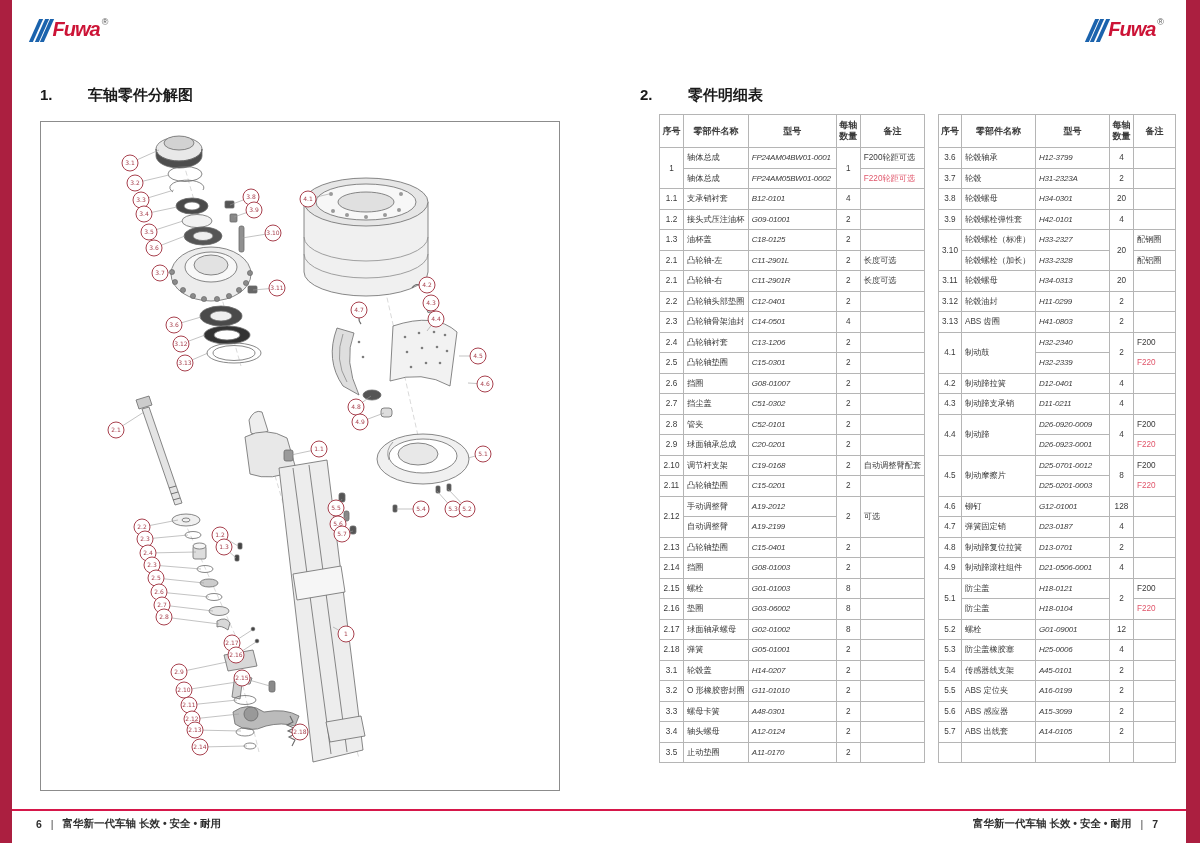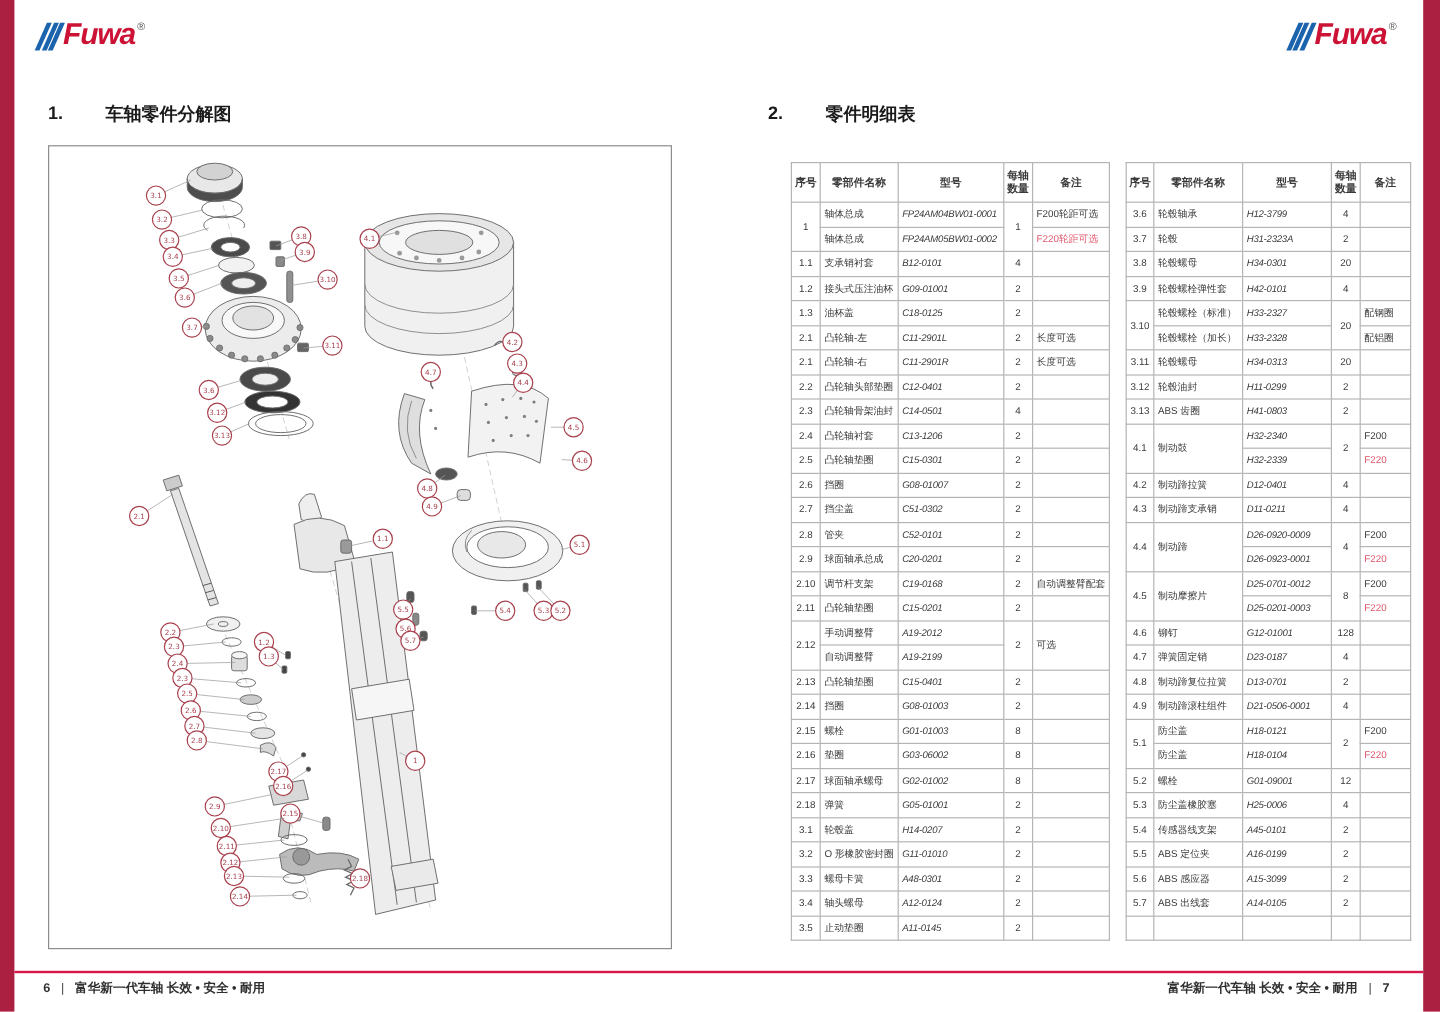--- a/index.html
+++ b/index.html
@@ -10,38 +10,38 @@
   .sidebar{position:absolute;top:0;height:843px;background:#ab1f40;}
   .sidebar.left{left:0;width:12px;}
   .sidebar.right{right:0;width:14px;}
   .footer-rule{position:absolute;left:12px;width:1174px;top:809px;height:2px;background:#d6174a;}
 
   
   .logo{position:absolute;top:16px;display:flex;align-items:flex-start;height:30px;}
   .logo.l{left:34px;} .logo.r{right:36px;}
   .logo-stripes{display:flex;gap:2px;margin-right:4px;margin-top:3px;}
   .logo-stripes i{display:block;width:3.5px;height:23px;background:#1b63ad;transform:skewX(-24deg);}
-  .logo-text{font-weight:bold;font-style:italic;font-size:25px;line-height:27px;color:#cc1336;letter-spacing:-1px;}
+  .logo-text{font-weight:bold;font-style:italic;font-size:20px;line-height:27px;color:#cc1336;letter-spacing:-1px;}
   .logo-reg{font-size:9px;color:#555;margin-left:2px;margin-top:1px;}
 
   
   .heading{position:absolute;top:86px;display:flex;font-size:15px;font-weight:bold;color:#1a1a1a;}
   .heading.h1{left:40px;} .heading.h2{left:640px;}
   .heading .no{width:48px;}
 
   
   .diagram-box{position:absolute;left:40px;top:121px;width:518px;height:668px;border:1px solid #8c8c8c;background:#fff;}
   .diagram-box svg{display:block;width:100%;height:100%;}
   .leader{stroke:#9a9a9a;stroke-width:0.6;}
   .bubble{fill:#ffffff;stroke:#a8414e;stroke-width:1;}
   .bubble-label{fill:#a8414e;font-size:6px;text-anchor:middle;font-family:"DejaVu Sans",sans-serif;}
   .axis{stroke:#bfbfbf;stroke-width:0.6;stroke-dasharray:5 3;fill:none;}
 
   
-  .table-host{position:absolute;top:135px;padding-left:16px;}
+  .table-host{position:absolute;top:114px;padding-left:16px;}
   .table-host.t1{left:643px;}
   .table-host.t2{left:922px;}
   table.parts-table{border-collapse:collapse;table-layout:fixed;}
   .parts-table th,.parts-table td{
     border:1px solid #b5b5b5;padding:0 3px;white-space:nowrap;overflow:hidden;
     color:#3a3a3a;background:#fff;
   }
   .parts-table th{height:32px;font-size:9px;font-weight:bold;text-align:center;white-space:normal;line-height:11px;padding:0 1px;}
   .parts-table td{height:19.5px;font-size:8.2px;}
   .parts-table td.a-c{text-align:center;}
@@ -715,21 +715,21 @@
         <tr>
           <td class="a-c">3.4</td>
           <td class="a-l">轴头螺母</td>
           <td class="a-l model">A12-0124</td>
           <td class="a-c">2</td>
           <td class="a-l"></td>
         </tr>
         <tr>
           <td class="a-c">3.5</td>
           <td class="a-l">止动垫圈</td>
-          <td class="a-l model">A11-0145</td>
+          <td class="a-l model">A11-0170</td>
           <td class="a-c">2</td>
           <td class="a-l"></td>
         </tr>
       </tbody>
     </table>
   </div>
 <div class="table-host t2">
     <table class="parts-table">
       <colgroup>
         <col style="width: 22px;">

